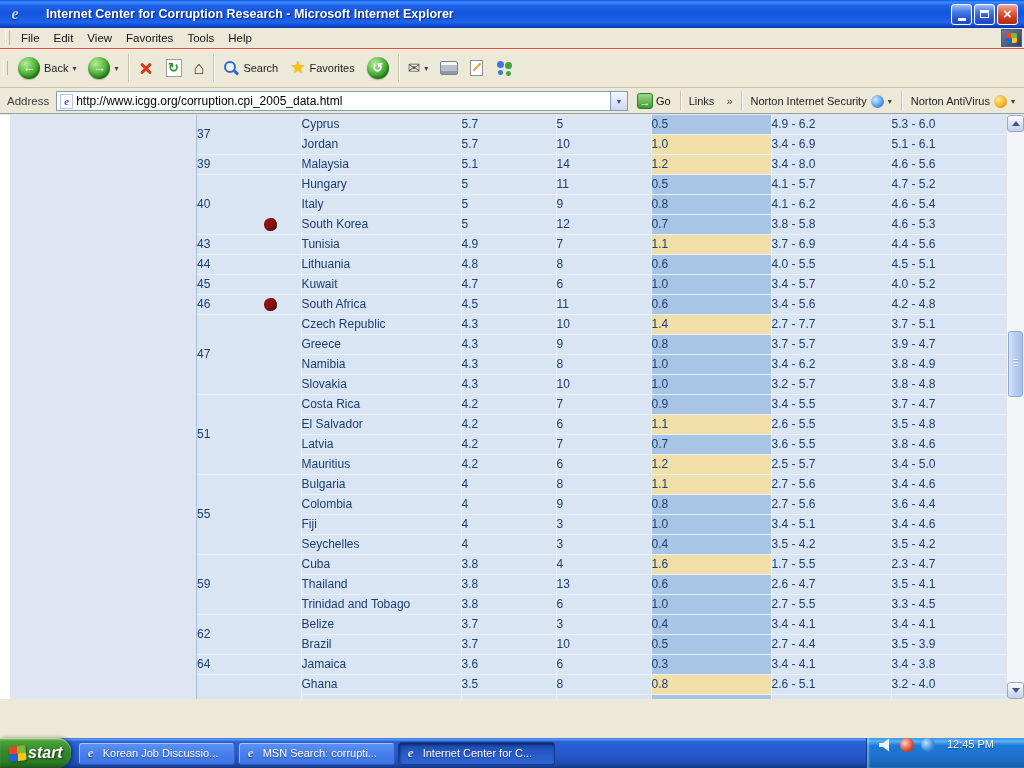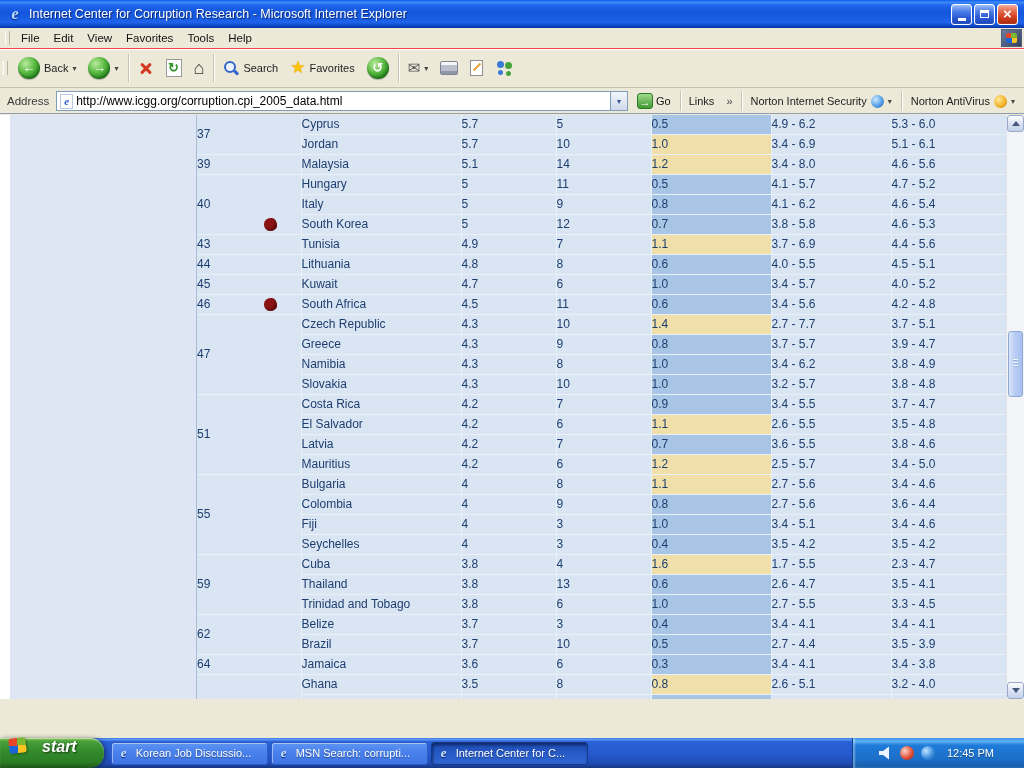--- a/index.html
+++ b/index.html
@@ -3,21 +3,21 @@
 <meta charset="utf-8">
 <style>
   html,body{margin:0;padding:0}
   body{font-family:"Liberation Sans",sans-serif;background:#444}
   #screen{position:relative;width:1024px;height:768px;overflow:hidden;background:#ece9d8;font-size:11px}
 
   
   .titlebar{position:absolute;left:0;top:0;right:0;height:28px;display:flex;align-items:center;padding:0 6px;box-sizing:border-box;
     background:linear-gradient(180deg,#0f5af0 0%,#3d8bf8 8%,#1e63e9 20%,#1356dd 45%,#1e63e9 80%,#0b3fbe 96%,#073391 100%)}
   .ie-logo{width:18px;height:18px;color:#bcd9ff;font:italic bold 16px/18px "Liberation Serif",serif;text-shadow:0 1px 2px #00225e;text-align:center}
-  .title-text{color:#fff;font-size:12.5px;font-weight:normal;margin-left:5px;text-shadow:1px 1px 1px rgba(0,0,40,.6);flex:1;white-space:nowrap;overflow:hidden}
+  .title-text{color:#fff;font-size:12.5px;font-weight:bold;margin-left:22px;text-shadow:1px 1px 1px rgba(0,0,40,.6);flex:1;white-space:nowrap;overflow:hidden}
   .win-controls{display:flex;gap:2px}
   .winbtn{width:21px;height:21px;border:1px solid #fff;border-radius:3px;box-sizing:border-box;display:flex;align-items:center;justify-content:center;
     background:linear-gradient(180deg,#9dbdf5 0%,#4a7ce8 35%,#2d5cd6 65%,#1c44b8 100%);box-shadow:inset 0 0 1px rgba(255,255,255,.6)}
   .winbtn.close{background:linear-gradient(180deg,#f5a998 0%,#e2674a 35%,#d23c1d 65%,#a72c10 100%)}
   .winbtn.min{align-items:flex-end;padding-bottom:3px}
   .g-min{width:8px;height:3px;background:#fff;display:block}
   .g-max{width:9px;height:8px;border:1px solid #fff;border-top-width:3px;display:block;box-sizing:border-box}
   .g-close{color:#fff;font-size:15px;font-weight:bold;line-height:18px}
 
   
@@ -100,35 +100,35 @@
   
   .statusbar{position:absolute;left:0;right:0;bottom:30px;height:20px;background:#ece9d8;border-top:1px solid #b7b3a1;box-shadow:inset 0 1px 0 #fff;display:flex;align-items:center;font-size:11px;color:#222;box-sizing:border-box}
   .sb-main{flex:1;padding-left:8px;display:flex;align-items:center;gap:4px}
   .sb-div{width:2px;height:15px;border-left:1px solid #9d9884;border-right:1px solid #fff}
   .sb-mini{width:18px;height:100%}
   .sb-zone{width:150px;display:flex;align-items:center;gap:6px;padding-left:6px}
 
   
   .taskbar{position:absolute;left:0;right:0;bottom:0;height:30px;display:flex;align-items:stretch;
     background:linear-gradient(180deg,#3a74e0 0%,#5a96f2 5%,#2b62d8 12%,#2558cb 55%,#1f4cb4 85%,#15367f 100%)}
-  .start-btn{display:flex;gap:16px;padding:0 27px 0 9px;
+  .start-btn{display:flex;align-items:center;gap:2px;padding:0 8px 0 9px;
     background:linear-gradient(180deg,#8bc659 0%,#48a03a 12%,#338a2b 45%,#2c7d25 80%,#1c5717 100%);
     border-radius:0 14px 14px 0;box-shadow:2px 0 4px rgba(0,0,0,.4),inset 0 1px 1px rgba(255,255,255,.5)}
   .start-btn .flag{width:17px;height:15px;transform:rotate(-6deg);box-shadow:1px 1px 2px rgba(0,0,0,.4)}
   .start-label{color:#fff;font:italic bold 16px "Liberation Sans",sans-serif;text-shadow:1px 1px 2px rgba(0,0,0,.6)}
   .task-buttons{display:flex;align-items:center;gap:3px;padding-left:7px;flex:1;min-width:0}
   .task-btn{width:157px;height:23px;border-radius:3px;box-sizing:border-box;display:flex;align-items:center;gap:5px;padding:0 5px;overflow:hidden;
     background:linear-gradient(180deg,#5e94f2 0%,#4a82ec 40%,#3e74e4 100%);border:1px solid #2d5cc4;box-shadow:inset 1px 1px 0 rgba(255,255,255,.45)}
   .task-btn.active{background:linear-gradient(180deg,#1c4bb2 0%,#2a5dc9 60%,#2f64d2 100%);box-shadow:inset 1px 2px 3px rgba(0,0,20,.5);border-color:#15398c}
   .task-icon{flex:0 0 14px;text-align:center}
   .ie-task-icon{color:#cfe2ff;font:italic bold 13px/14px "Liberation Serif",serif;text-shadow:0 1px 1px #00225e}
   .paint-task-icon{width:13px;height:13px;background:linear-gradient(135deg,#dedede 0 60%,#b5b5b5 60%);border:1px solid #888;position:relative;box-sizing:border-box}
   .paint-task-icon::after{content:"";position:absolute;right:1px;top:1px;width:5px;height:5px;background:#cc3322;border-radius:50%}
   .task-label{color:#fff;font-size:11px;white-space:nowrap;overflow:hidden;text-overflow:ellipsis;text-shadow:0 1px 1px rgba(0,0,0,.4)}
-  .tray{display:flex;align-items:center;gap:7px;padding:0 30px 0 26px;border-left:1px solid #0c3f8e;box-shadow:inset 2px 0 2px rgba(255,255,255,.35);
+  .tray{display:flex;gap:7px;padding:0 30px 0 12px;border-left:1px solid #0c3f8e;box-shadow:inset 2px 0 2px rgba(255,255,255,.35);
     background:linear-gradient(180deg,#2a8ae4 0%,#5fb2f4 10%,#1f7ad8 25%,#1c6fc8 70%,#155da8 100%)}
   .tray-ic{width:14px;height:14px;display:inline-block}
   .tray-ic.vol{background:#eef4ff;clip-path:polygon(0 35%,30% 35%,72% 4%,72% 96%,30% 65%,0 65%)}
   .tray-ic.sec{border-radius:50%;background:radial-gradient(circle at 35% 35%,#ffd2c8,#e2533a 55%,#8f1d0c 100%)}
   .tray-ic.net{border-radius:50%;background:radial-gradient(circle at 35% 35%,#bfe3ff,#3f8fe0 55%,#155a9e 100%)}
   .tray-clock{color:#fff;font-size:11px;margin-left:5px;text-shadow:0 1px 1px rgba(0,0,0,.4)}
 </style>
 </head>
 <body>
 

